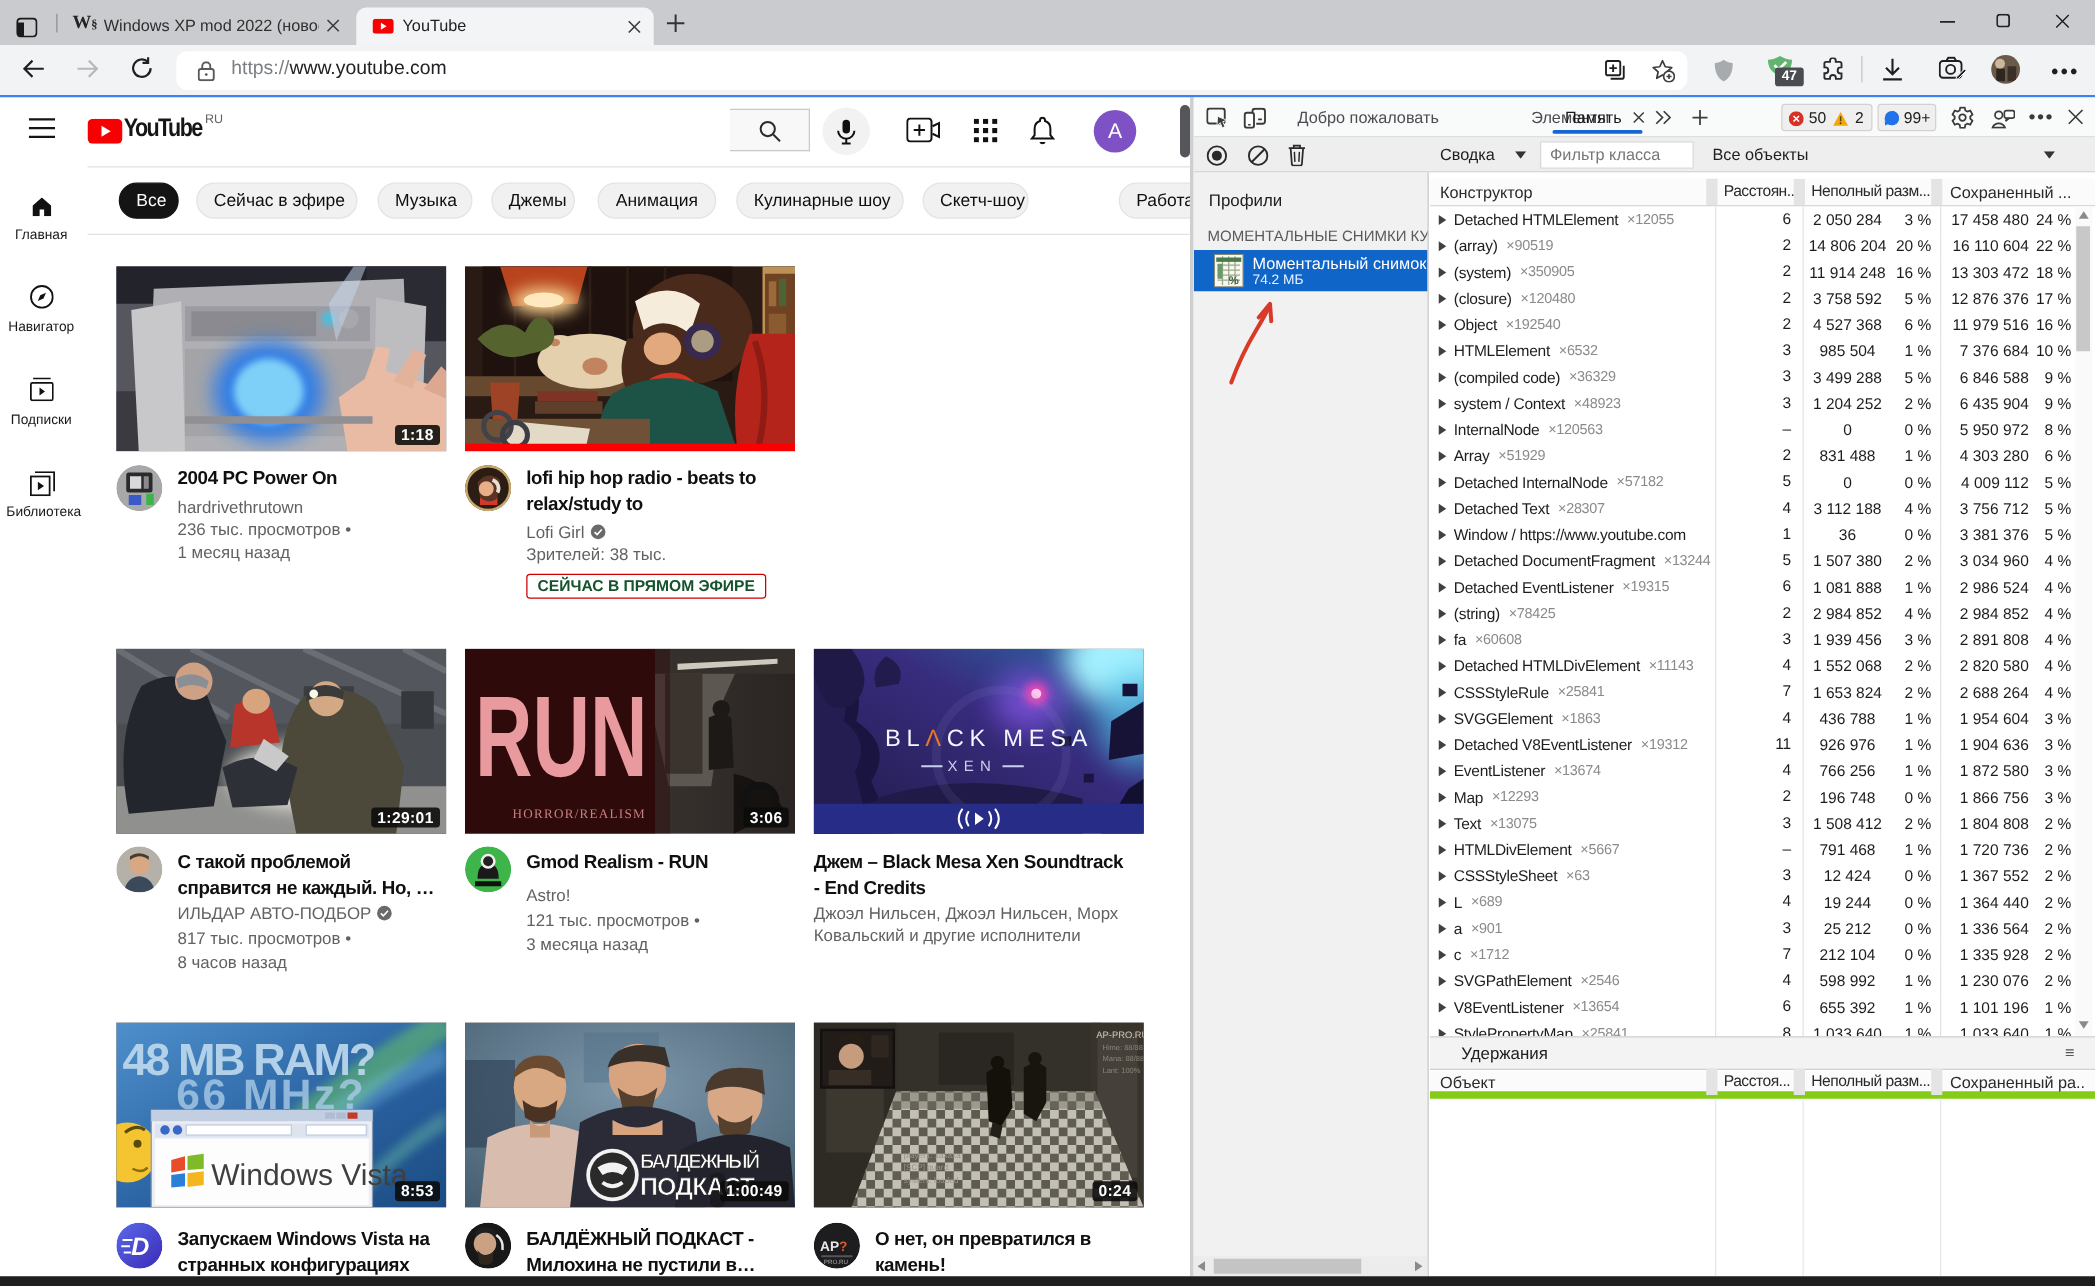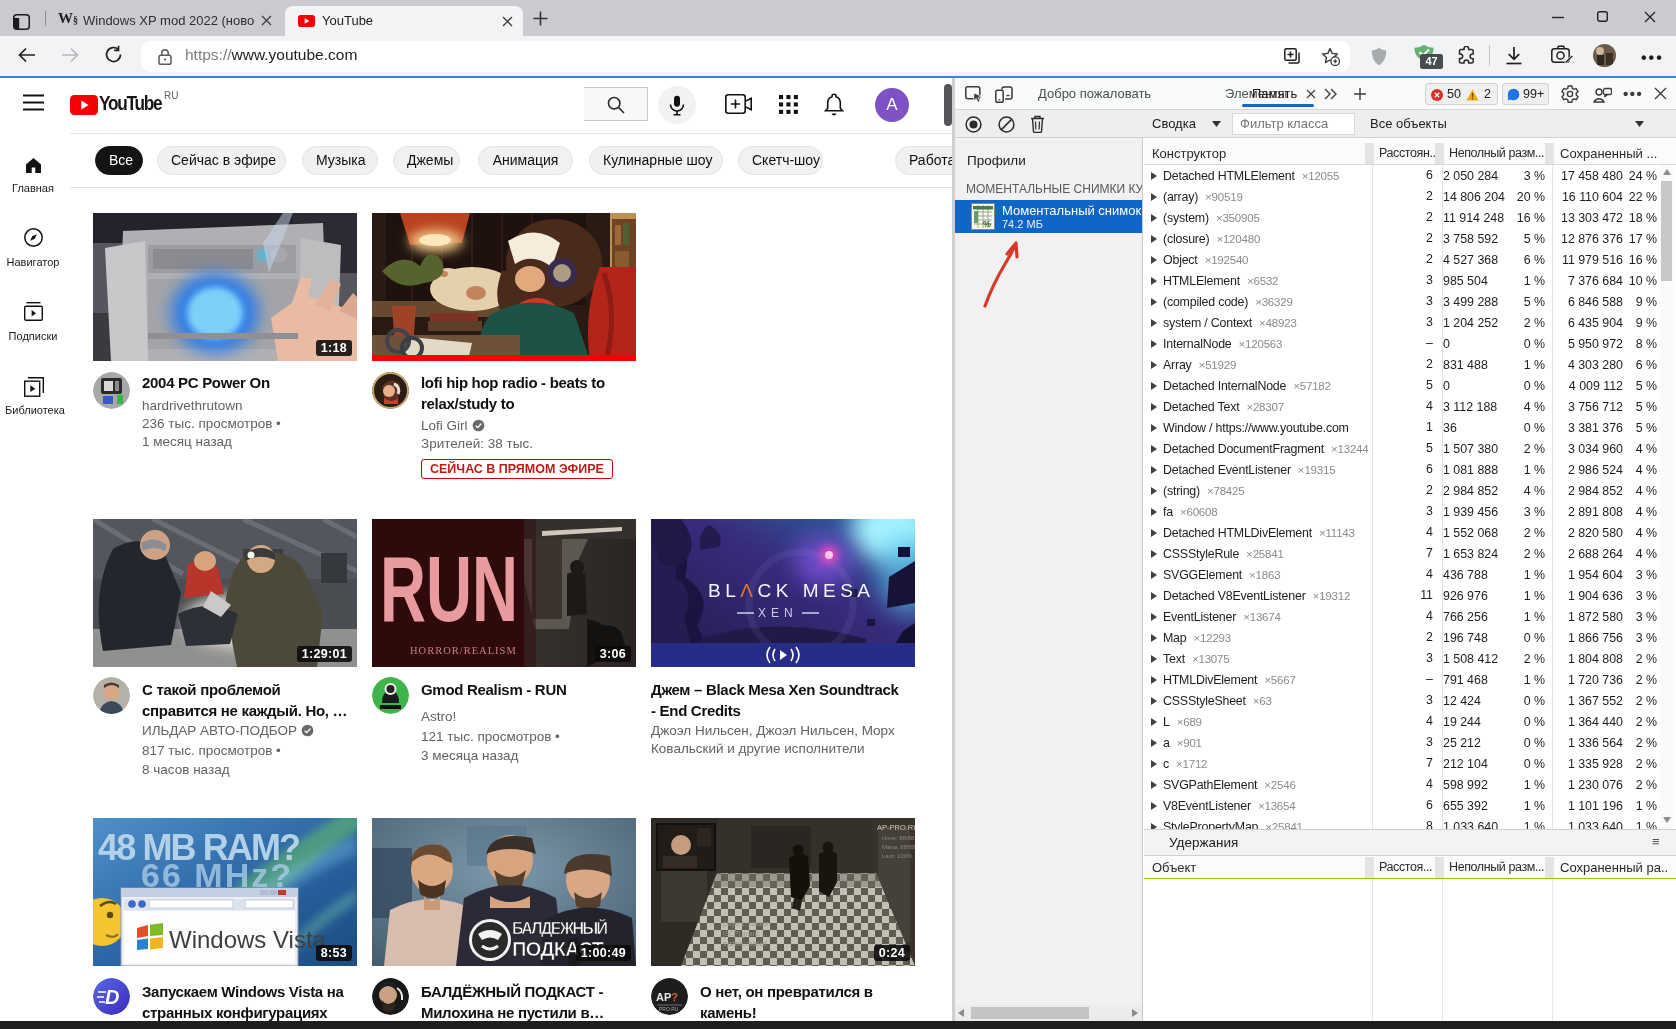--- a/index.html
+++ b/index.html
@@ -35,21 +35,21 @@
 #dtTabRow { position:absolute; left:0; top:0; width:721px; height:32px; background:#f9fafa; border-bottom:1px solid #d6d6d6; }
 #dtToolRow { position:absolute; left:0; top:32px; width:721px; height:28px; background:#eeeeef; border-bottom:1px solid #d1d1d1; }
 #dtLeft { position:absolute; left:0; top:60px; width:188px; height:883px; background:#f1f1f1; border-right:1px solid #c9c9c9; overflow:hidden; }
 #dtMain { position:absolute; left:189px; top:60px; width:532px; height:883px; background:#fff; }
 .hrow { display:flex; height:21px; align-items:center; font-size:12.4px; color:#1d1d1f; white-space:nowrap; }
 .hc { overflow:hidden; white-space:nowrap; }
 .c-name { flex:1 1 auto; padding-left:7px; display:flex; align-items:center; overflow:hidden; white-space:nowrap; min-width:0; letter-spacing:-0.2px; }
 .c-dist { flex:none; width:70px; text-align:right; padding-right:9px; border-left:1px solid #e3e3e3; height:100%; line-height:21px; }
 .c-sh { flex:none; width:110px; border-left:1px solid #e3e3e3; display:flex; height:100%; align-items:center; }
 .c-re { flex:none; width:124px; border-left:1px solid #e3e3e3; display:flex; height:100%; align-items:center; overflow:hidden; }
-.n1 { flex:none; width:70px; text-align:left; }
+.n1 { flex:none; width:70px; text-align:center; }
 .p1 { flex:none; width:38px; text-align:right; padding-right:6px; }
 .n2 { flex:none; width:70px; text-align:right; }
 .p2 { flex:none; width:44px; text-align:right; padding-right:10px; }
 .tri { width:0; height:0; border-left:6px solid #404040; border-top:4px solid transparent; border-bottom:4px solid transparent; margin-right:6px; flex:none; }
 .cnt { color:#8a8a8a; margin-left:7px; font-size:11.5px; flex:none; }
 </style>
 </head>
 <body>
 <div id="stage">
   <div id="tabstrip">
@@ -330,21 +330,21 @@
             <circle cx="17" cy="19" r="6" fill="#e8b088"></circle>
             <path d="M22 12 a7 7 0 0 1 4 10" stroke="#e8e0d0" stroke-width="3" fill="none"></path>
             <path d="M12 26 q8 6 14 0 l0 6 l-14 0 z" fill="#d03a28"></path>
           </svg></div>
 <div class="abs vtitle" style="left:421px;top:294px;width:210px;">lofi hip hop radio - beats to<br>relax/study to</div>
 <div class="abs vmeta" style="left:421px;top:339px;width:260px;">Lofi Girl<svg class="chk" viewBox="0 0 16 16">
             <circle cx="8" cy="8" r="7.2" fill="#6a6a6a"></circle>
             <path d="M4.5 8.2 L7 10.6 L11.6 5.6" stroke="#fff" stroke-width="1.6" fill="none"></path>
           </svg></div>
 <div class="abs vmeta" style="left:421px;top:357px;width:260px;">Зрителей: 38 тыс.</div>
-<div class="abs" style="left:421px;top:381px;height:20px;padding:0 8px;border:1.5px solid #c00;border-radius:3px;color:#b91c1c;font-size:12.5px;font-weight:bold;line-height:18px;">СЕЙЧАС В ПРЯМОМ ЭФИРЕ</div>
+<div class="abs" style="left:421px;top:381px;height:20px;padding:0 8px;border:1.5px solid #c00;border-radius:3px;color:#14532d;font-size:12.5px;font-weight:bold;line-height:18px;">СЕЙЧАС В ПРЯМОМ ЭФИРЕ</div>
 <div class="thumb" style="left:93px;top:441px;"><svg width="264" height="148" viewBox="0 0 264 148">
 <defs>
               <filter id="b3" x="-50%" y="-50%" width="200%" height="200%">
                 <feGaussianBlur stdDeviation="7"></feGaussianBlur>
               </filter>
             </defs>
 <rect width="264" height="148" fill="#4a4d52"></rect>
 <path d="M0 0 h264 v60 h-264 z" fill="#53565c"></path>
 <path d="M0 0 L90 55 M60 0 L180 60 M150 0 L264 52 M230 0 L264 18" stroke="#6a6e74" stroke-width="5"></path>
 <rect x="150" y="30" width="40" height="26" fill="#3a3d42"></rect>
@@ -1228,21 +1228,21 @@
     </div>
     <div class="abs" style="left:516px;top:27px;width:14px;height:664px;background:#fafafa;">
       <div class="abs" style="left:3px;top:4px;width:0;height:0;border-bottom:6px solid #8a8a8a;border-left:4px solid transparent;border-right:4px solid transparent;"></div>
       <div class="abs" style="left:1px;top:16px;width:11px;height:100px;background:#c8c8c8;"></div>
       <div class="abs" style="left:3px;top:652px;width:0;height:0;border-top:6px solid #8a8a8a;border-left:4px solid transparent;border-right:4px solid transparent;"></div>
     </div>
     <div class="abs" style="left:0;top:691px;width:532px;height:27px;background:#f3f3f3;border-top:1px solid #cfcfcf;border-bottom:1px solid #cfcfcf;">
       <div class="abs" style="left:25px;top:5px;font-size:13.5px;color:#202020;">Удержания</div>
       <div class="abs" style="left:508px;top:4px;font-size:13px;color:#555;">≡</div>
     </div>
-    <div style="position:absolute;left:0;top:719px;width:532px;height:22px;background:#fbfbfb;border-bottom:1px solid #84cc16;display:flex;font-size:13px;color:#2a2a2a;white-space:nowrap;align-items:center;">
+    <div style="position:absolute;left:0;top:719px;width:532px;height:22px;background:#fbfbfb;border-bottom:6px solid #84cc16;display:flex;font-size:13px;color:#2a2a2a;white-space:nowrap;align-items:center;">
       <div style="flex:1 1 auto;padding-left:8px;line-height:21px;position:relative;">Объект<span style="position:absolute;right:0;top:0;width:9px;height:21px;background:#e4e4e4;"></span></div>
       <div style="flex:none;width:70px;line-height:21px;padding-left:5px;position:relative;overflow:hidden;font-size:12.5px;letter-spacing:-0.4px;">Расстоя...<span style="position:absolute;right:0;top:0;width:9px;height:21px;background:#e4e4e4;"></span></div>
       <div style="flex:none;width:110px;line-height:21px;padding-left:5px;position:relative;overflow:hidden;font-size:12.5px;letter-spacing:-0.4px;">Неполный разм...<span style="position:absolute;right:0;top:0;width:9px;height:21px;background:#e4e4e4;"></span></div>
       <div style="flex:none;width:122px;line-height:21px;padding-left:6px;overflow:hidden;">Сохраненный ра..</div>
     </div>
     <div class="abs" style="left:228px;top:741px;width:1px;height:142px;background:#e8e8e8;"></div>
     <div class="abs" style="left:298px;top:741px;width:1px;height:142px;background:#e8e8e8;"></div>
     <div class="abs" style="left:408px;top:741px;width:1px;height:142px;background:#e8e8e8;"></div>
   </div>
 </div>

